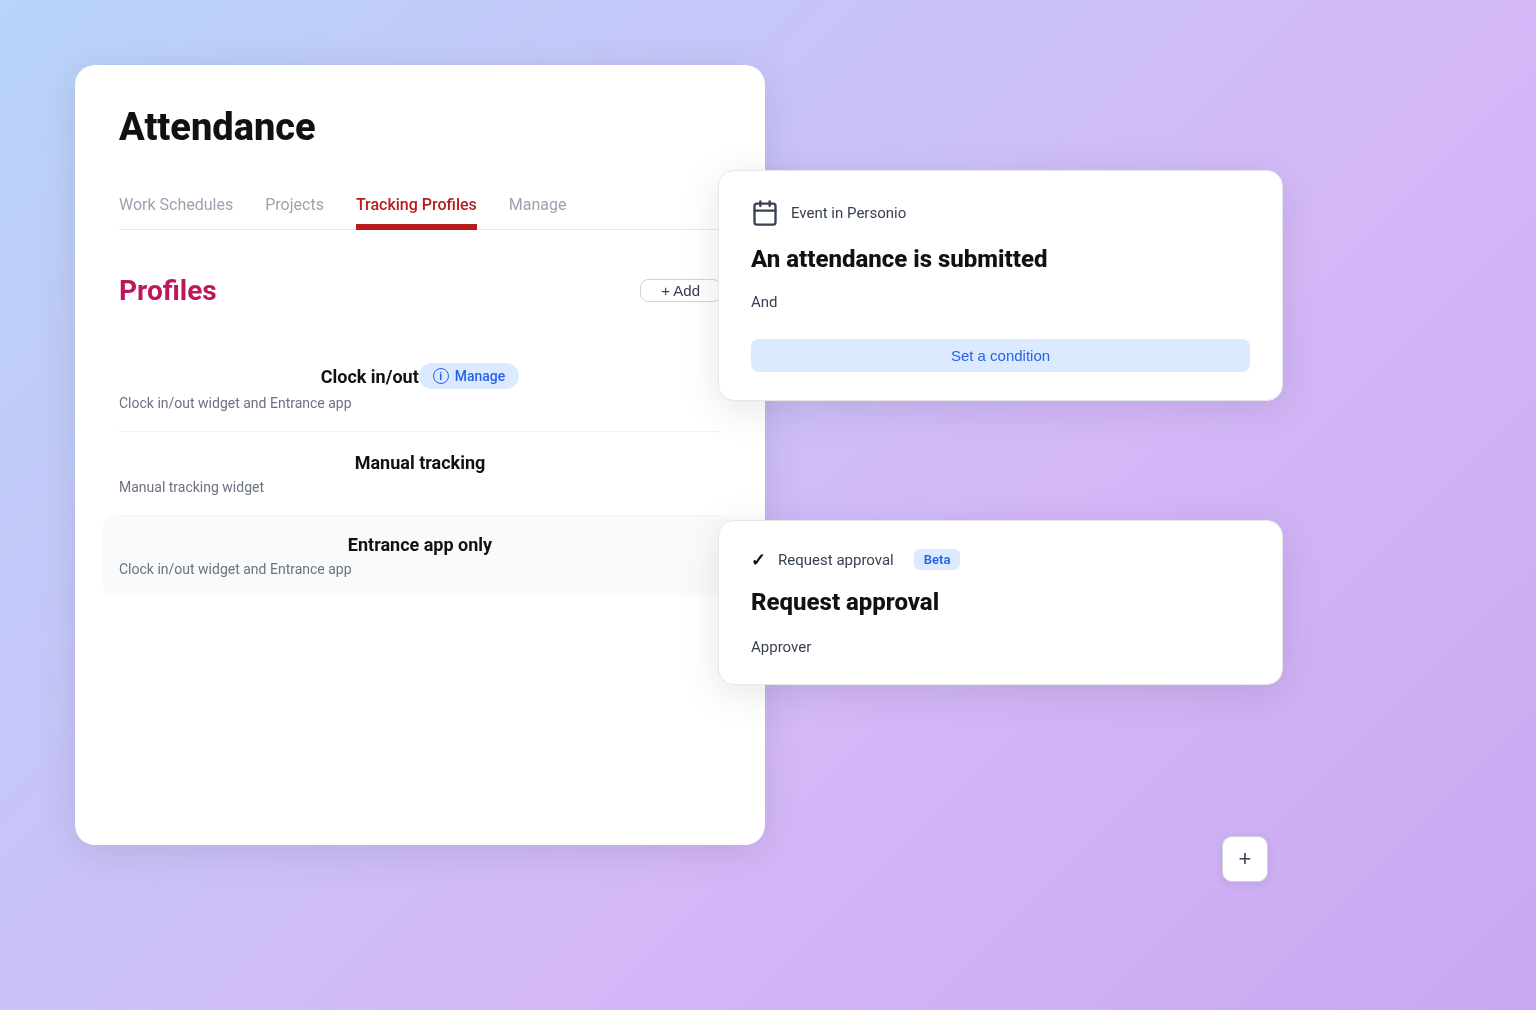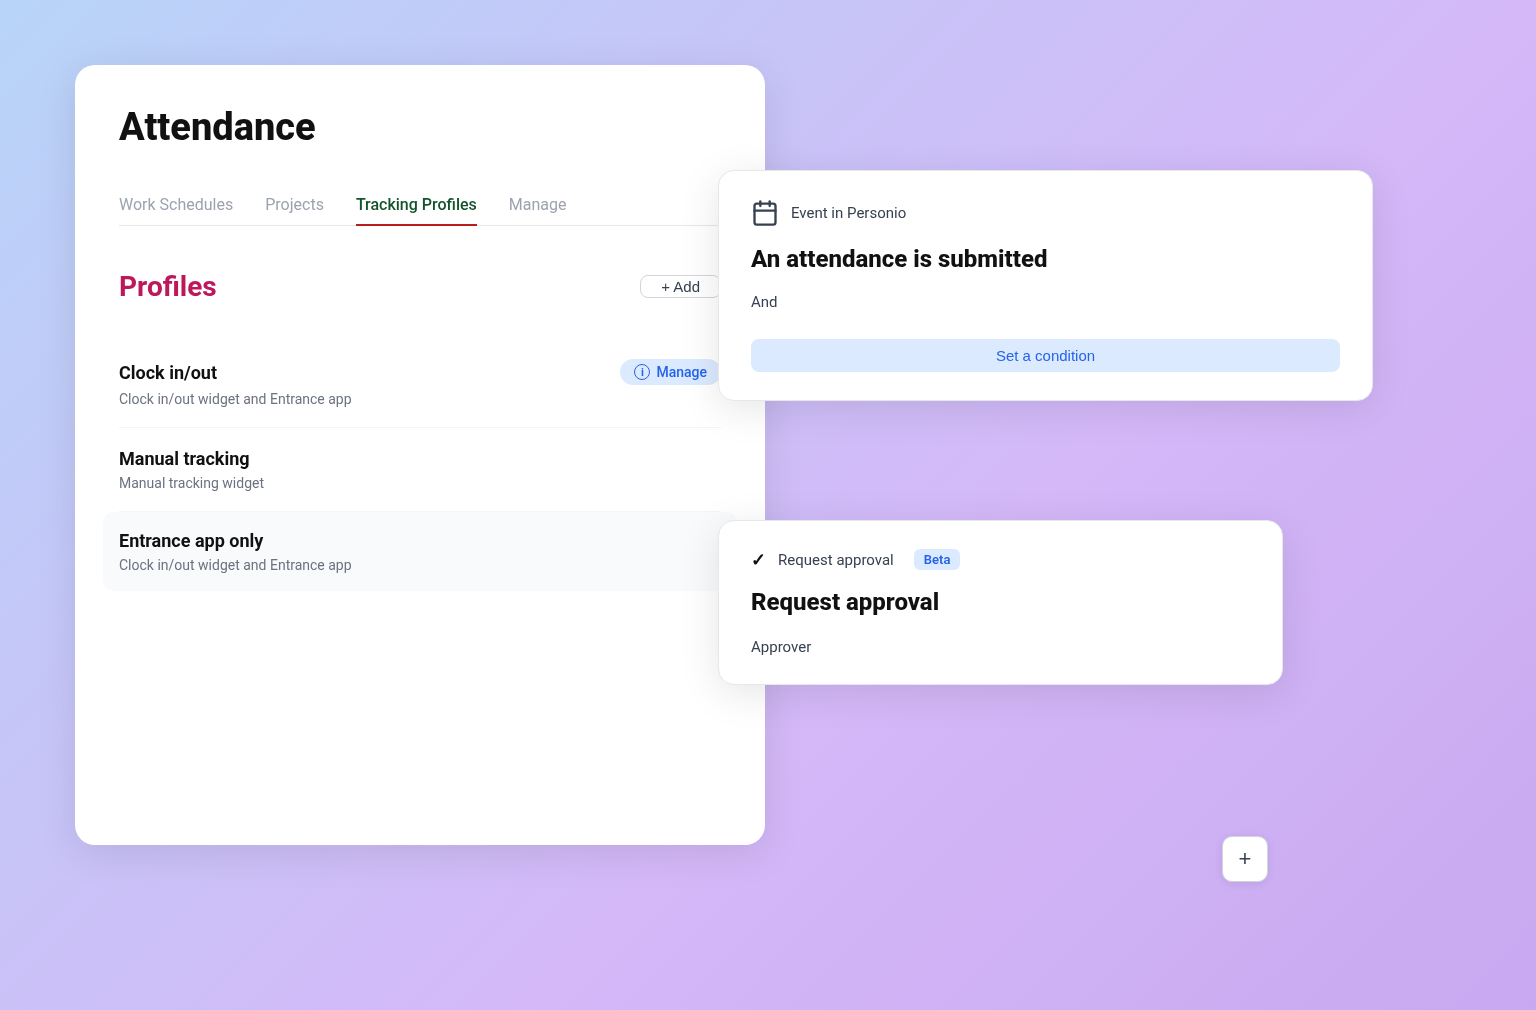--- a/index.html
+++ b/index.html
@@ -48,22 +48,22 @@
       padding: 10px 0;
       margin-right: 32px;
       cursor: pointer;
       text-decoration: none;
       border-bottom: 2px solid transparent;
       margin-bottom: -1px;
       white-space: nowrap;
     }
 
     .tab-item.active {
-      color: #14532d;
-      border-bottom: 2px solid #b91c1c;
+      color: #b91c1c;
+      border-bottom: 6px solid #b91c1c;
       font-weight: 500;
     }
 
     
     .profiles-header {
       display: flex;
       align-items: center;
       justify-content: space-between;
       margin-bottom: 36px;
     }
@@ -94,21 +94,21 @@
       border-bottom: 1px solid #f3f4f6;
     }
 
     .profile-item:last-child {
       border-bottom: none;
     }
 
     .profile-item-header {
       display: flex;
       align-items: center;
-      justify-content: space-between;
+      justify-content: center;
       margin-bottom: 6px;
     }
 
     .profile-name {
       font-size: 18px;
       font-weight: 700;
       color: #111111;
     }
 
     .profile-desc {
@@ -134,21 +134,21 @@
       padding: 18px 16px;
       margin-left: -16px;
       margin-right: -16px;
     }
 
     
     .event-card {
       position: absolute;
       top: 170px;
       left: 718px;
-      width: 655px;
+      width: 565px;
       background: #ffffff;
       border-radius: 16px;
       padding: 28px 32px;
       box-shadow: 0 8px 40px rgba(0,0,0,0.10);
       z-index: 4;
       border: 1.5px solid #e5e7eb;
     }
 
     .event-card-top {
       display: flex;

